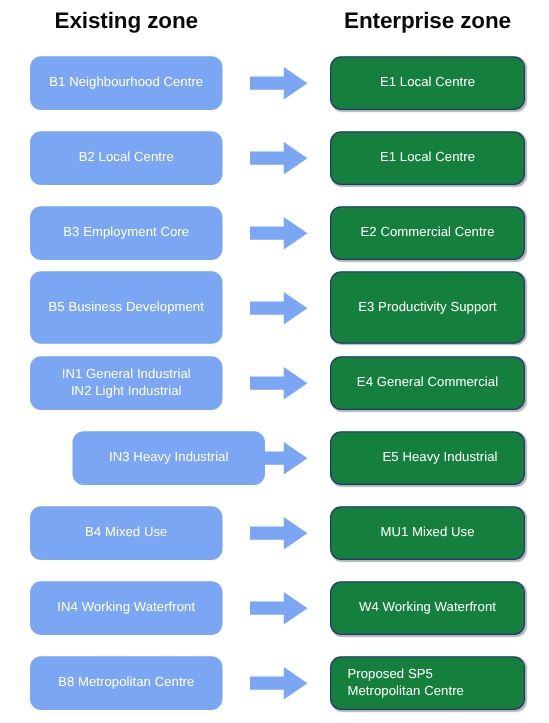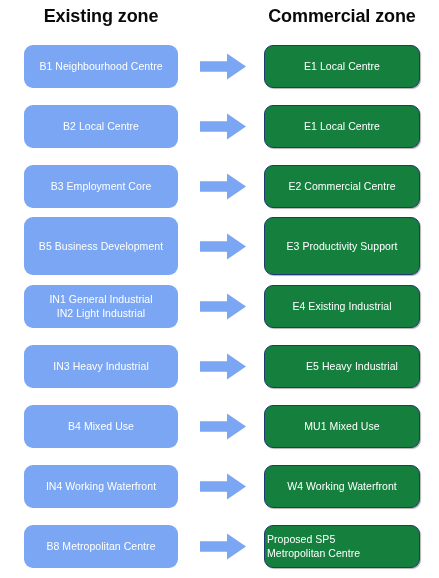--- a/index.html
+++ b/index.html
@@ -89,21 +89,21 @@
     left: 264px;
     width: 156px;
     background: #15803d;
     border: 1px solid #1d3a73;
     box-shadow: 1px 1px 1px rgba(0,0,0,0.30);
   }
 
   .zone-box.align-left {
     justify-content: flex-start;
     text-align: left;
-    padding-left: 2px;
+    padding-left: 13px;
   }
 
   .zone-line {
     display: block;
     white-space: nowrap;
   }
 
   
   .arrow {
     position: absolute;
@@ -117,21 +117,21 @@
     height: 27px;
   }
 </style>
 </head>
 <body>
 
 <div id="diagram">
 
   <div class="headers">
     <div class="header-label header-left">Existing zone</div>
-    <div class="header-label header-right">Commercial zone</div>
+    <div class="header-label header-right">Enterprise zone</div>
   </div>
 
   <div class="rows" id="rows-container">
       <div class="row" style="height: 60px; position: relative;">
         <div class="zone-box existing" style="top: 8.5px; height: 43px;">
           <span class="zone-line">B1 Neighbourhood Centre</span>
         </div>
         <div class="arrow" style="top: 16.5px;">
           <svg viewBox="0 0 46 27" xmlns="http://www.w3.org/2000/svg" aria-hidden="true">
             <path d="M0 8.2 H27 V0.5 L46 13.5 L27 26.5 V18.8 H0 Z" fill="#7AA6F4"></path>
@@ -197,26 +197,26 @@
             <span class="zone-line">IN2 Light Industrial</span>
           </div>
         </div>
         <div class="arrow" style="top: 16.5px;">
           <svg viewBox="0 0 46 27" xmlns="http://www.w3.org/2000/svg" aria-hidden="true">
             <path d="M0 8.2 H27 V0.5 L46 13.5 L27 26.5 V18.8 H0 Z" fill="#7AA6F4"></path>
           </svg>
         </div>
         <div class="zone-box employment" style="top: 8.5px; height: 43px;">
           <div>
-            <span class="zone-line">E4 Existing Industrial</span>
-          </div>
-        </div>
-      </div>
-      <div class="row" style="height: 60px; position: relative;">
-        <div class="zone-box existing" style="top: 8.5px; height: 43px;">
+            <span class="zone-line">E4 General Commercial</span>
+          </div>
+        </div>
+      </div>
+      <div class="row" style="height: 60px; position: relative;">
+        <div class="zone-box existing" style="top: 8.5px; height: 43px; margin-left: 34px;">
           <span class="zone-line">IN3 Heavy Industrial</span>
         </div>
         <div class="arrow" style="top: 16.5px;">
           <svg viewBox="0 0 46 27" xmlns="http://www.w3.org/2000/svg" aria-hidden="true">
             <path d="M0 8.2 H27 V0.5 L46 13.5 L27 26.5 V18.8 H0 Z" fill="#7AA6F4"></path>
           </svg>
         </div>
         <div class="zone-box employment" style="top: 8.5px; height: 43px; padding-left: 28px;">
           <div>
             <span class="zone-line">E5 Heavy Industrial</span>

